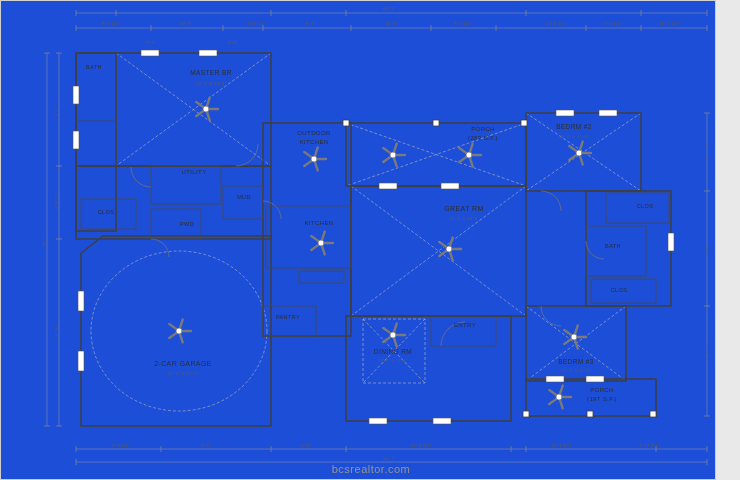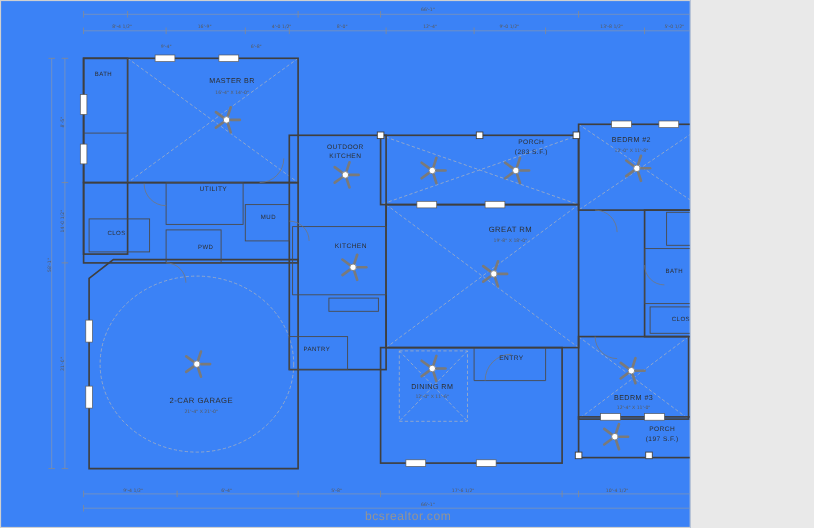--- a/index.html
+++ b/index.html
@@ -1,16 +1,16 @@
 <!DOCTYPE html>
 <html><head>
 <meta charset="utf-8">
 <style>
   html,body{margin:0;padding:0;background:#e9e9e9;}
-  .sheet{width:628px;height:480px;background:#3b82f6;position:relative;border:1px solid #d0d0d0;box-sizing:border-box;overflow:hidden;}
+  .sheet{width:716px;height:480px;background:#1d4ed8;position:relative;border:1px solid #d0d0d0;box-sizing:border-box;overflow:hidden;}
   svg{display:block;}
   .room-label{font-family:"Liberation Sans",sans-serif;fill:#2e2e2e;text-anchor:middle;letter-spacing:.4px;}
   .dim-label{font-family:"DejaVu Sans",sans-serif;fill:#5a5a5a;text-anchor:middle;}
   .watermark{font-family:"Liberation Sans",sans-serif;font-size:11px;fill:#949494;text-anchor:middle;letter-spacing:.5px;}
 </style>
 </head>
 <body>
 
 <div class="sheet">
 <svg id="plan-svg" viewBox="0 0 740 480" width="740" height="480">

